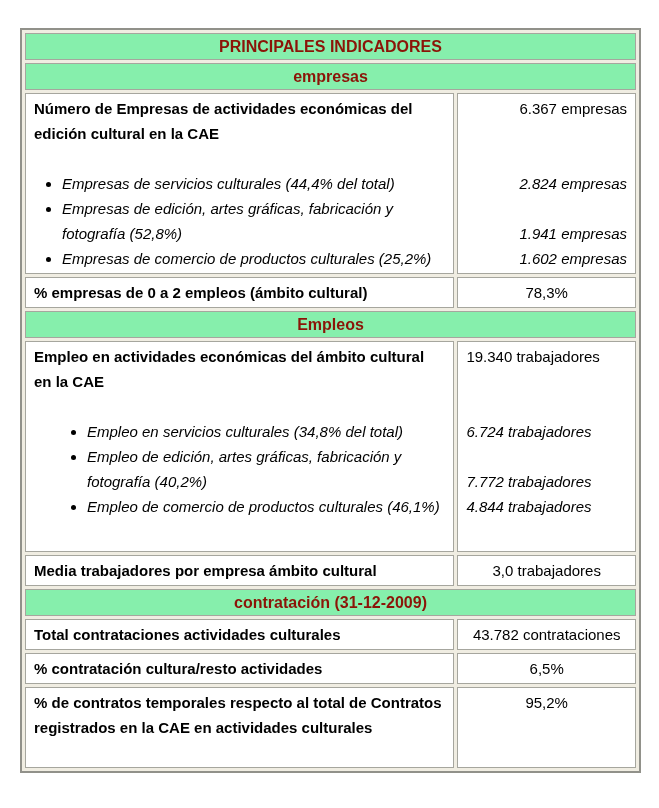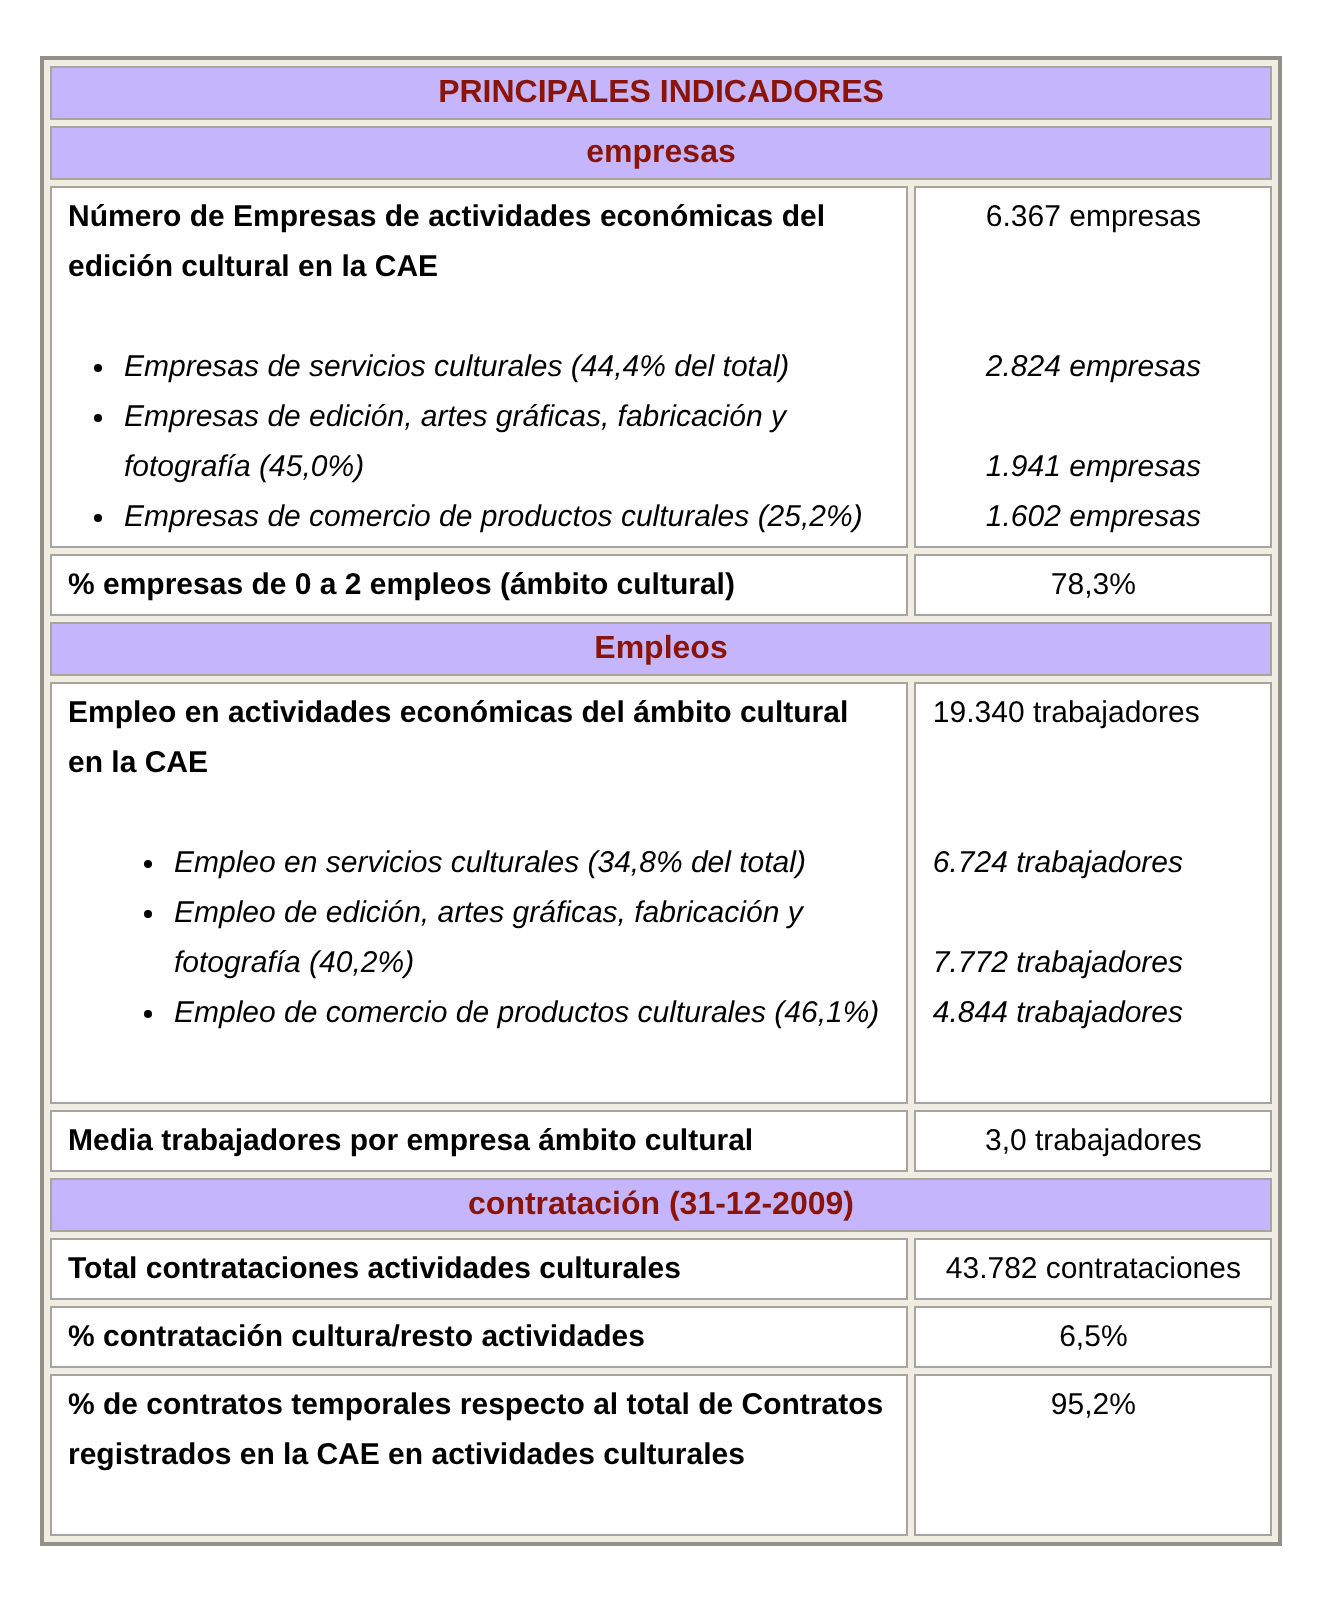--- a/index.html
+++ b/index.html
@@ -28,32 +28,32 @@
   col.col-value { width: 178px; }
   td {
     border: 1px solid #a6a69e;
     background: #ffffff;
     padding: 2px 8px;
     vertical-align: top;
     font-size: 15px;
     line-height: 25px;
   }
   td.hdr {
-    background: #c4b5fd;
+    background: #86efac;
     color: #8b1408;
     font-weight: bold;
     text-align: center;
     font-size: 16px;
     line-height: 21px;
     padding: 2px 8px;
     margin-top: 20px;
   }
   td.label-cell { font-weight: bold; }
   td.value-cell { text-align: center; }
-  td.value-cell.ralign { text-align: center; }
+  td.value-cell.ralign { text-align: right; }
   td.value-cell.lalign { text-align: left; }
   .vline { line-height: 25px; min-height: 25px; }
   .vblank { height: 25px; }
   .italic { font-style: italic; }
   ul.bullets {
     margin: 0;
     padding-left: 28px;
     font-weight: normal;
     font-style: italic;
     list-style: disc outside;
@@ -86,21 +86,21 @@
       <tr>
         <td class="label-cell">
           <div class="vline minh-2">Número de Empresas de actividades económicas del edición cultural en la CAE</div>
           <div class="vblank"></div>
           <ul class="bullets">
             <li>
               <span>Empresas de servicios culturales (44,4% del total)</span>
             </li>
             <li>
               <span>Empresas de edición, artes gráficas, fabricación y</span><br>
-              <span>fotografía (45,0%)</span>
+              <span>fotografía (52,8%)</span>
             </li>
             <li>
               <span>Empresas de comercio de productos culturales (25,2%)</span>
             </li>
           </ul>
         </td>
         <td class="value-cell ralign">
           <div class="vline">6.367 empresas</div>
           <div class="vblank"></div>
           <div class="vblank"></div>

